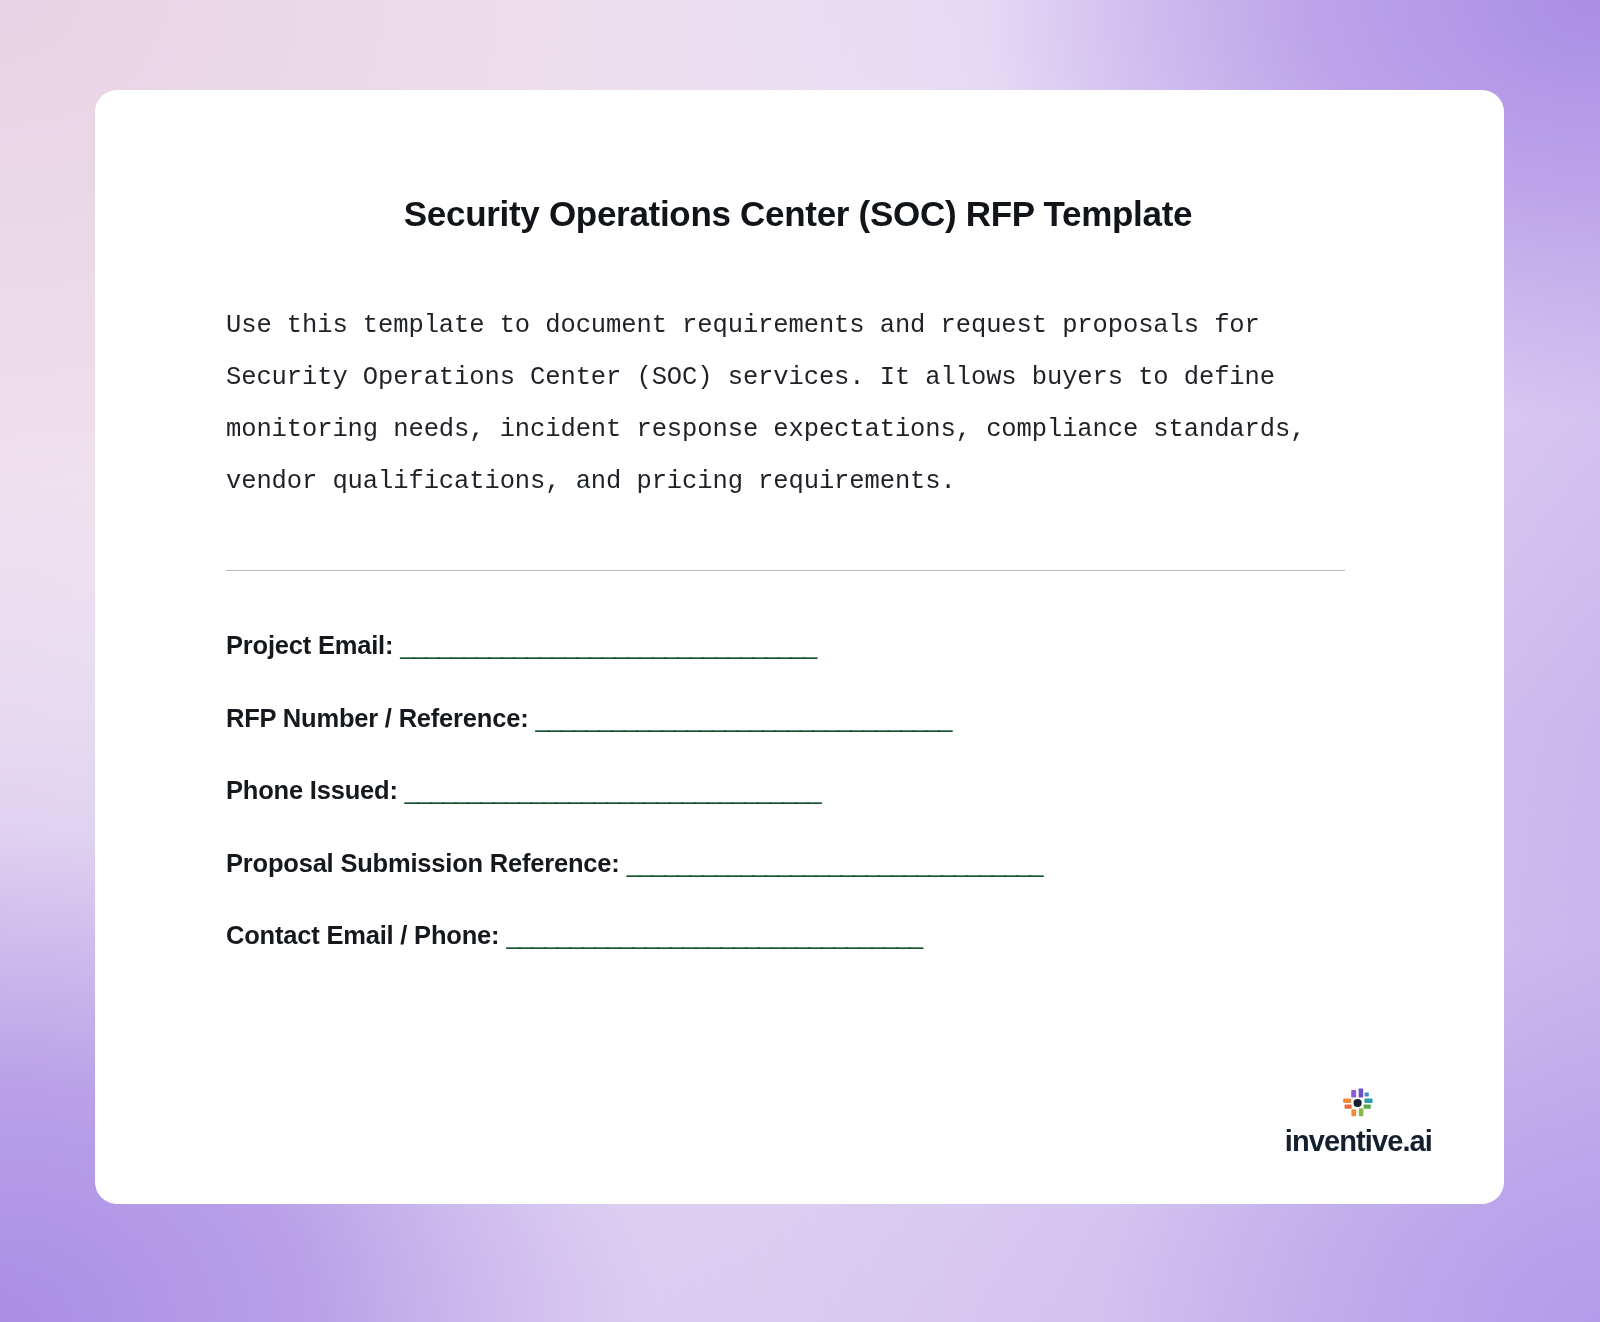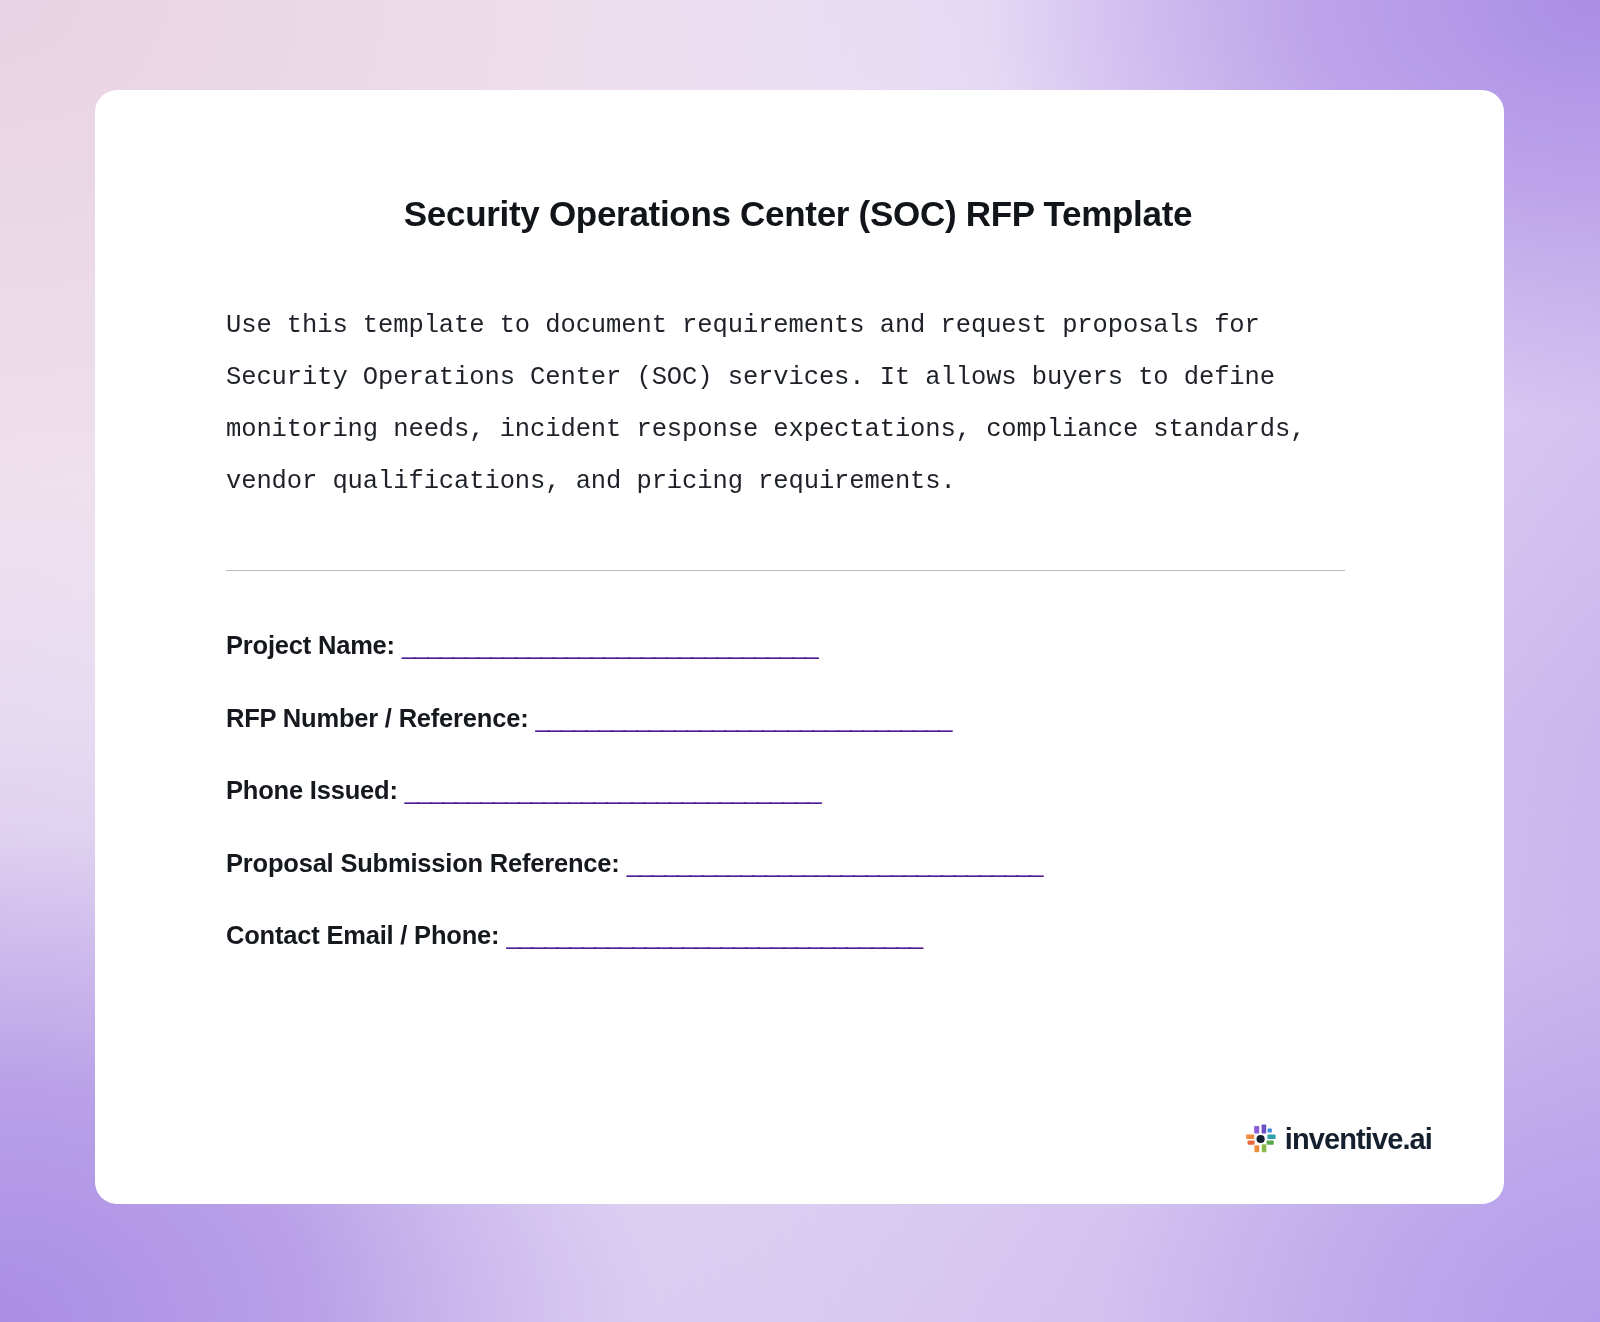--- a/index.html
+++ b/index.html
@@ -91,31 +91,32 @@
   .field-row:last-child { margin-bottom: 16px; }
 
   .field-label {
     font-weight: bold;
     letter-spacing: -0.2px;
   }
 
   .field-blank {
     font-weight: normal;
     letter-spacing: -1.6px;
-    color: #4c1d95;
+    color: #14532d;
   }
 
   
   #brand-logo {
     position: absolute;
     right: 72px;
     bottom: 48px;
     display: flex;
     align-items: center;
     gap: 7px;
+    flex-direction: column;
   }
 
   #brand-mark { display: block; }
 
   #brand-text {
     font-size: 29px;
     font-weight: bold;
     color: #15202e;
     letter-spacing: -0.9px;
     line-height: 1;
@@ -132,21 +133,21 @@
 
     <h1 id="doc-title">Security Operations Center (SOC) RFP Template</h1>
 
     <p id="doc-intro">Use this template to document requirements and request proposals for Security Operations Center (SOC) services. It allows buyers to define monitoring needs, incident response expectations, compliance standards, vendor qualifications, and pricing requirements.</p>
 
     <hr id="doc-divider">
 
     <div id="fields-list">
 
       <div class="field-row">
-        <span class="field-label">Project Name:</span>
+        <span class="field-label">Project Email:</span>
         <span class="field-blank">_________________________________</span>
       </div>
 
       <div class="field-row">
         <span class="field-label">RFP Number / Reference:</span>
         <span class="field-blank">_________________________________</span>
       </div>
 
       <div class="field-row">
         <span class="field-label">Phone Issued:</span>

